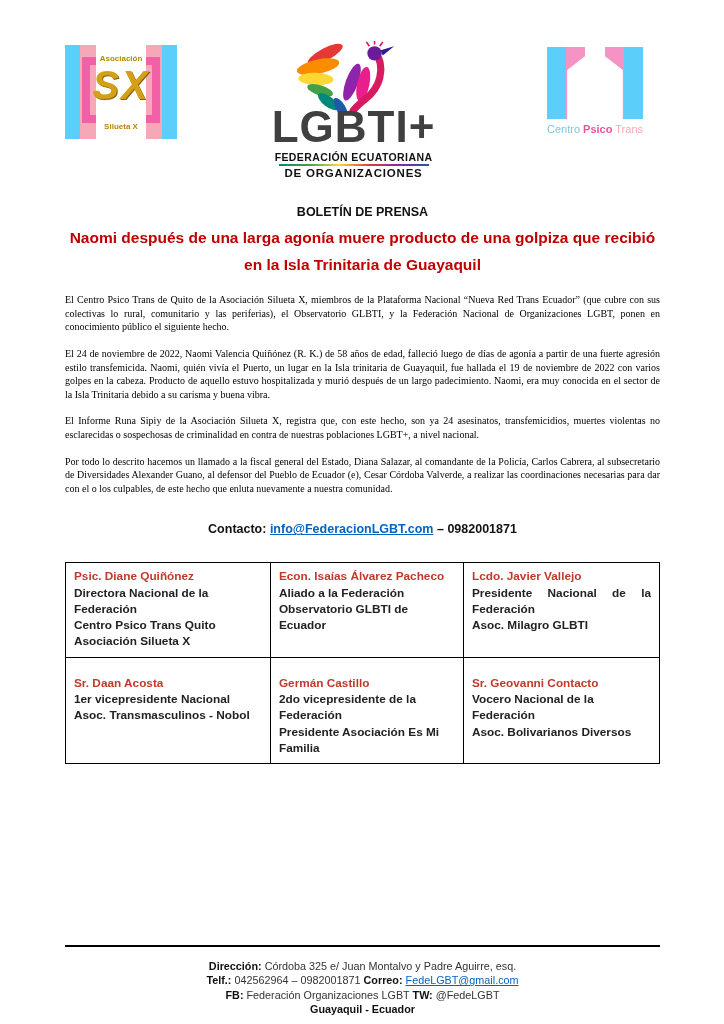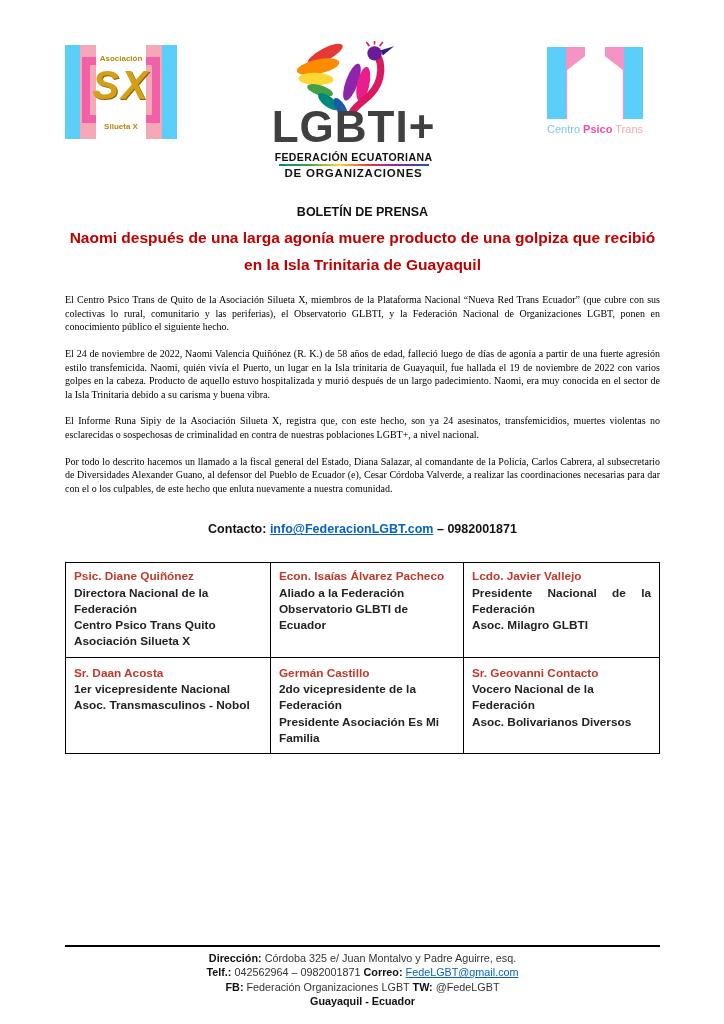--- a/index.html
+++ b/index.html
@@ -55,29 +55,29 @@
   .bodytext p { text-align:justify; line-height:1.36; margin-bottom:13px; }
   .dateline { font-family:"Liberation Serif", serif; font-size:13.6px; font-weight:bold; margin-top:21px; }
 
   .contact { text-align:center; margin-top:27px; font-size:12.5px; font-weight:bold; color:#111; }
   .contact a, .footer a { color:#0563C1; text-decoration:underline; }
 
   
   table.sign { width:100%; margin-top:26px; border-collapse:collapse; }
   table.sign td { border:1px solid #000; vertical-align:top; padding:5px 8px 7px 8px;
     font-size:11.8px; line-height:1.38; }
-  table.sign tr.r2 td { padding-top:7px; }
+  table.sign tr.r2 td { padding-top:17px; }
   td.c1 { width:34.5%; } td.c2 { width:32.5%; } td.c3 { width:33%; }
   .sig-name { color:#C0392B; font-weight:bold; }
   .sig-line { font-weight:bold; color:#222; }
   .sig-line.just { text-align:justify; }
 
   
   .footer { position:absolute; left:65px; right:64px; top:922px; border-top:2px solid #000;
-    padding-top:4px; text-align:center; font-size:10.8px; line-height:1.34; color:#333; }
+    padding-top:12px; text-align:center; font-size:10.8px; line-height:1.34; color:#333; }
   .footer b { color:#111; }
   .footer .city { font-weight:bold; color:#111; }
 </style>
 </head>
 <body>
 
 <div class="page">
 
   <div class="logo-row">
 

